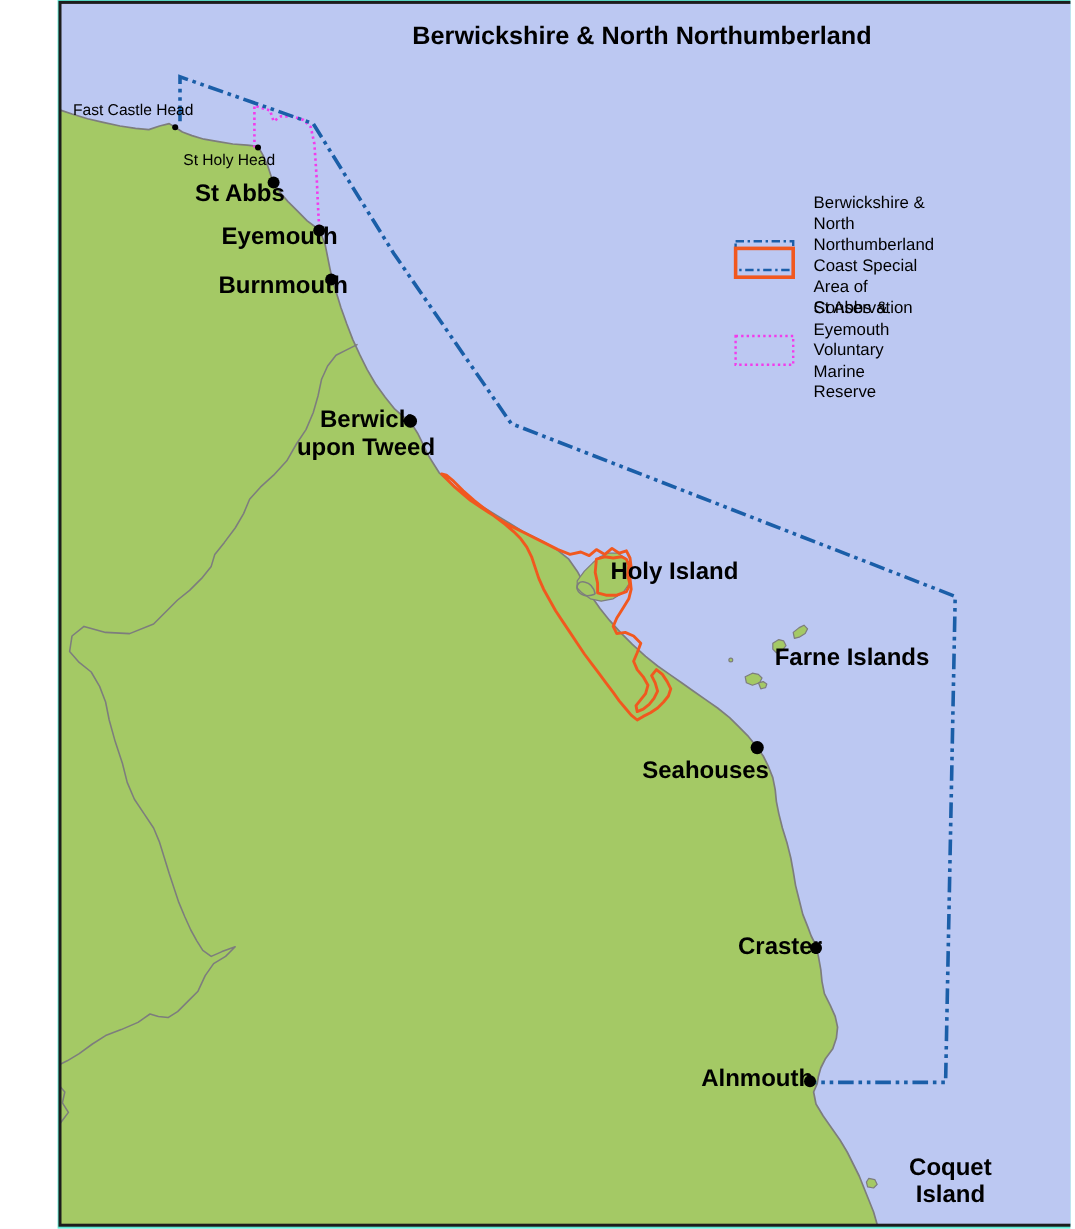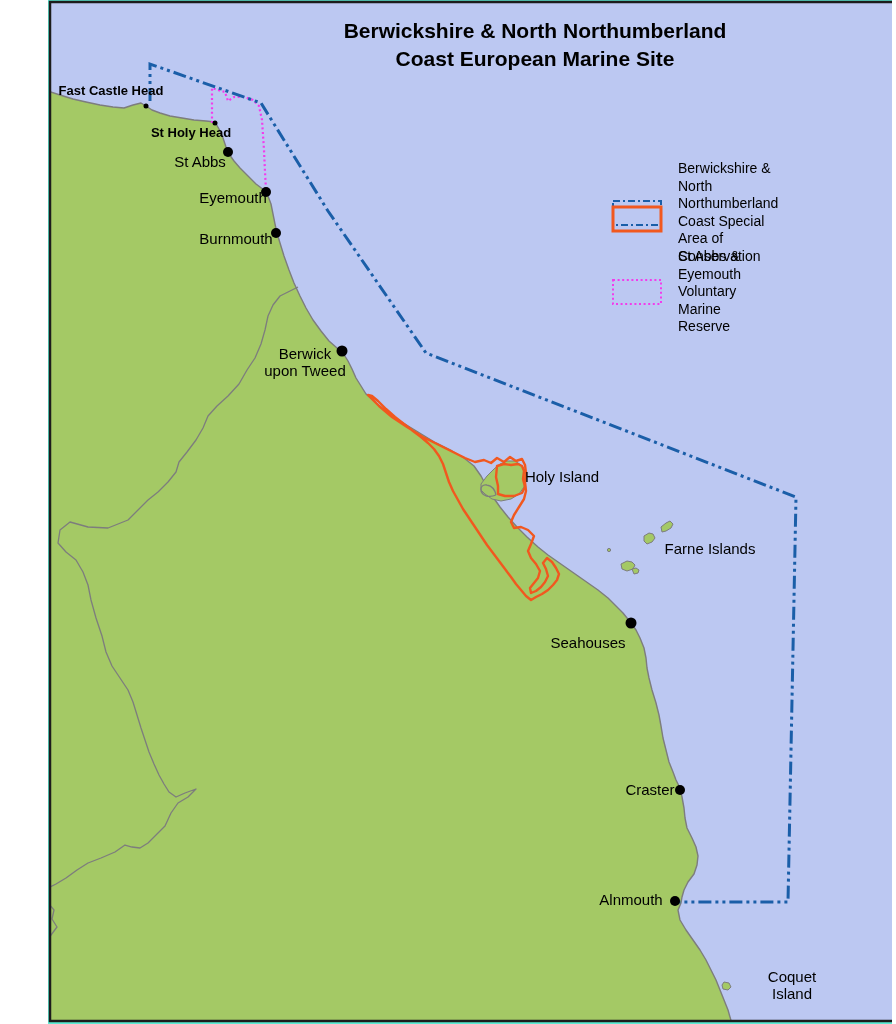--- a/index.html
+++ b/index.html
@@ -34,22 +34,22 @@
     white-space:pre-line;
   }
   .sw-sac{fill:none;stroke:var(--sac,#1a5ea8);stroke-width:2;stroke-dasharray:7 3 2 3;}
   .sw-spa{fill:none;stroke:var(--spa,#f1581f);stroke-width:3;}
   .sw-res{fill:none;stroke:var(--reserve,#f23cec);stroke-width:2;stroke-dasharray:2 2.6;}
 
   .place-label{
     position:absolute;transform:translate(-50%,-50%);
     color:#000;text-align:center;white-space:pre-line;line-height:1.16;
   }
-  .place-label.bold{font-weight:normal;font-size:15px;}
-  .place-label.reg{font-weight:bold;font-size:13px;}
+  .place-label.bold{font-weight:bold;font-size:20px;}
+  .place-label.reg{font-weight:normal;font-size:13px;}
   .place-dot{
     position:absolute;background:#000;border-radius:50%;
     transform:translate(-50%,-50%);
   }
 </style>
 </head>
 <body>
 
 <div id="stage">
 
@@ -131,21 +131,20 @@
 
       <path class="sac-line" d="
         M 102,101 L 102,64 213,103 280,211 378,353 748,497 744,700 740,902 630,902"></path>
     </g>
 
     <rect class="frame" x="2" y="2" width="891" height="1019"></rect>
   </svg>
 
   <div class="map-title">
     <div>Berwickshire &amp; North Northumberland</div>
-    <div>Coast European Marine Site</div>
   </div>
 
   <div class="legend">
     <div class="legend-item" style="top:160px;">
       <svg class="sw" width="52" height="28">
         <rect class="sw-sac" x="2" y="2" width="48" height="24"></rect>
       </svg>
       <div class="lbl">Berwickshire &amp; North Northumberland
 Coast Special Area of Conservation</div>
     </div>

